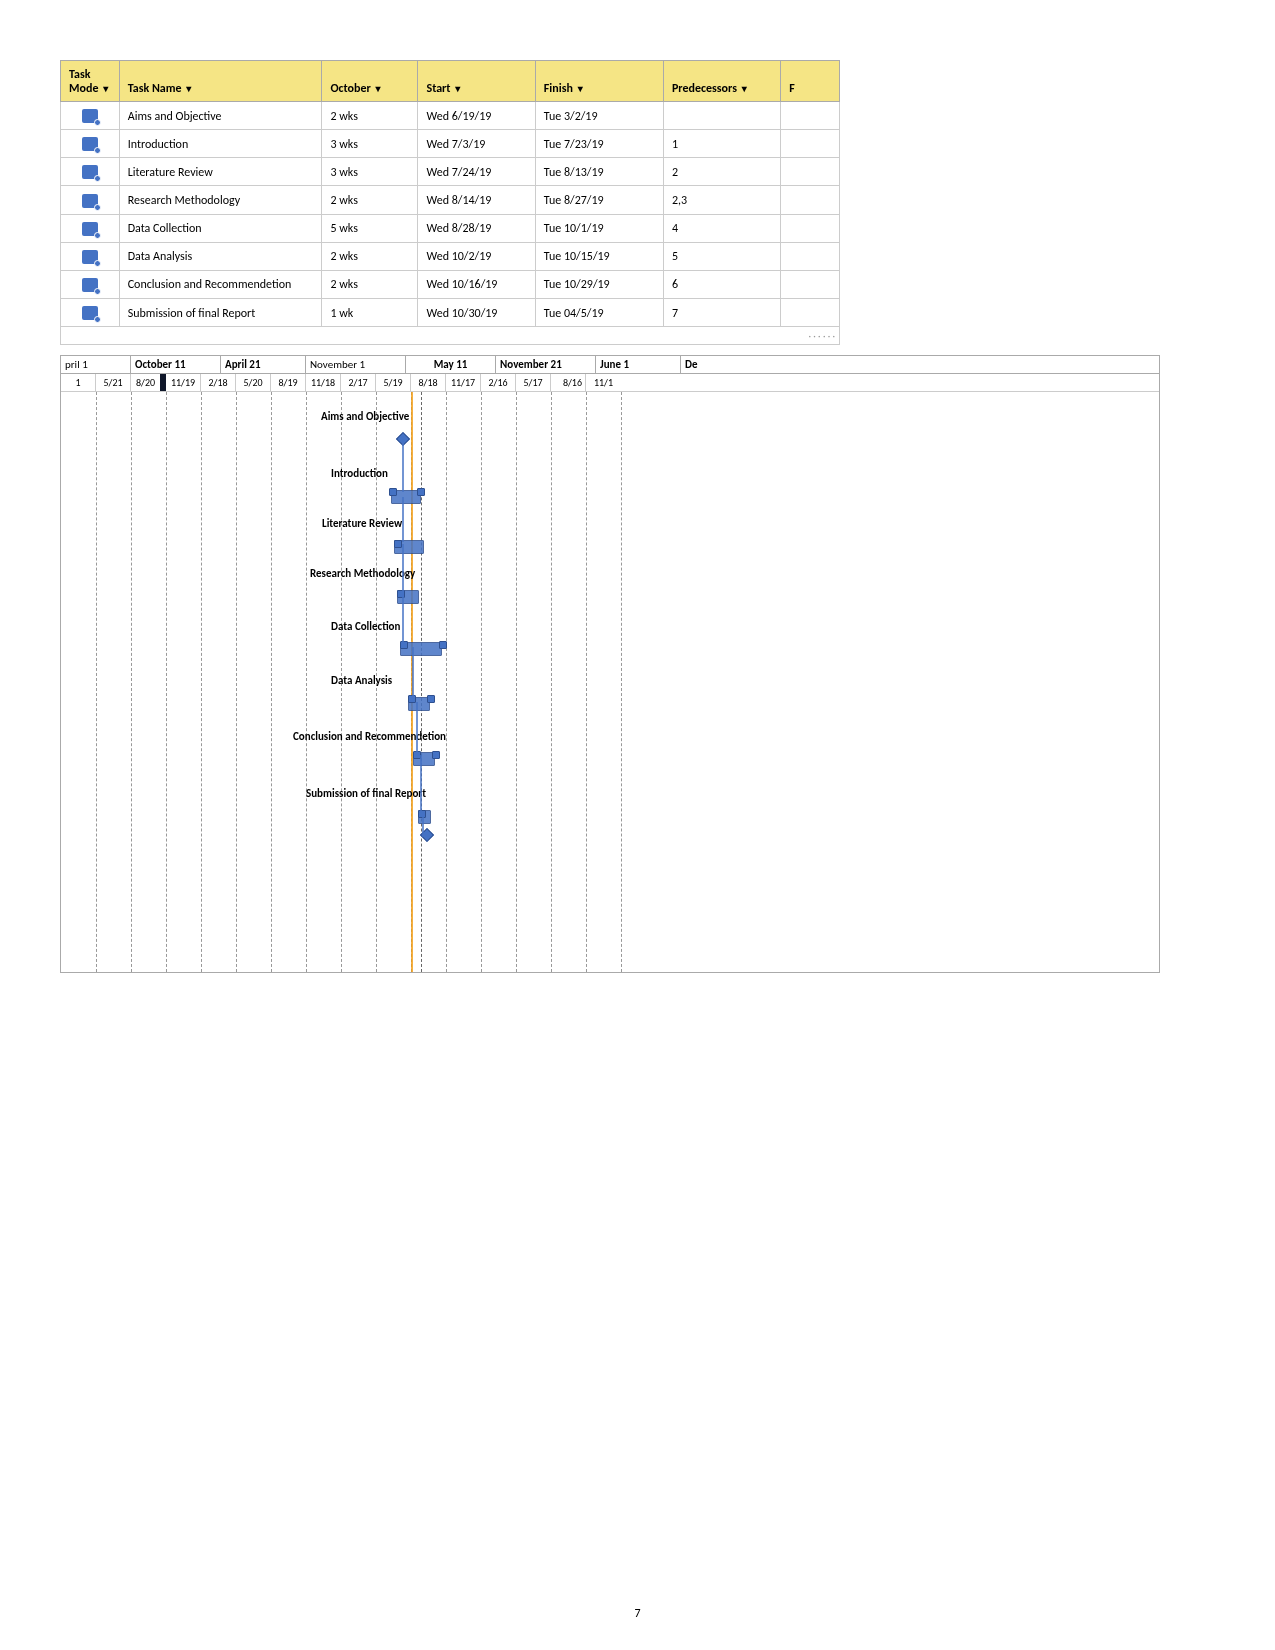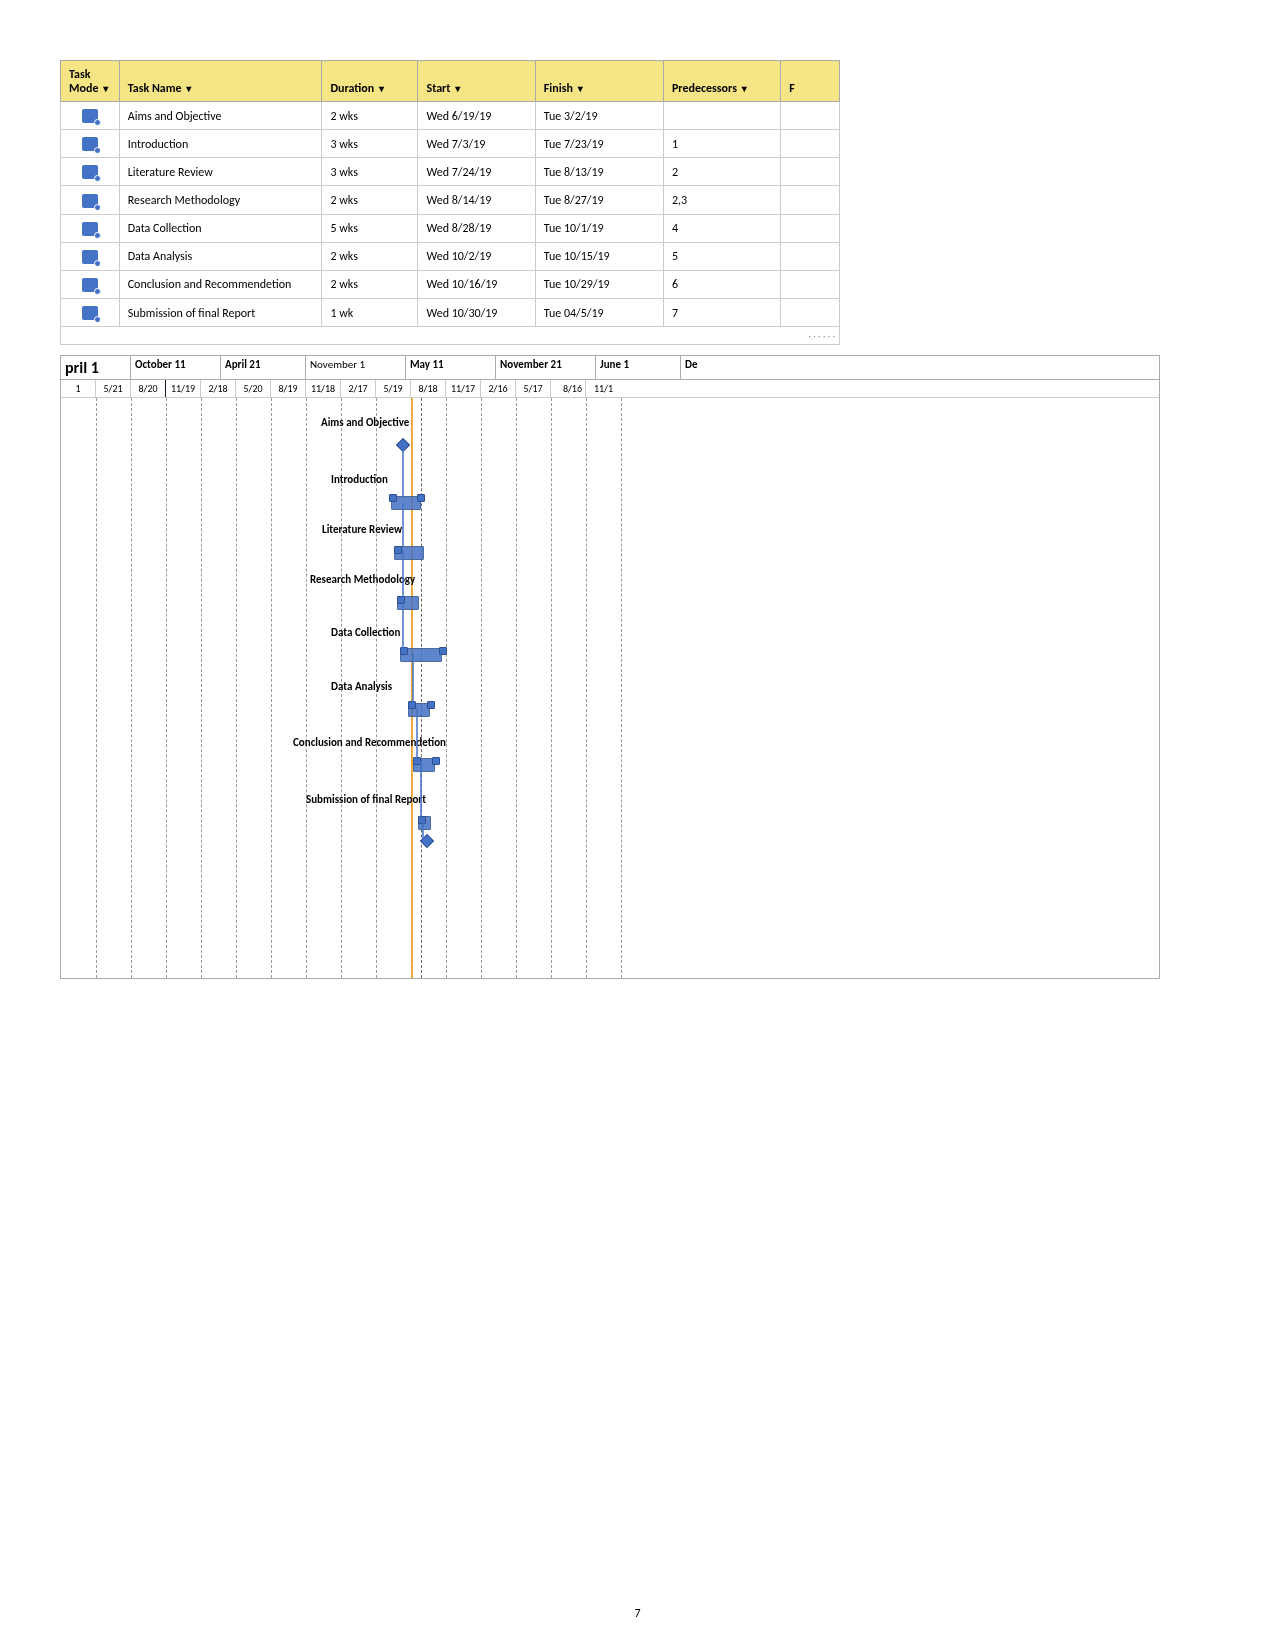--- a/index.html
+++ b/index.html
@@ -159,21 +159,21 @@
       <tr>
         <th class="col-taskmode">
           <span>Task Mode</span>
           <span class="header-filter">▾</span>
         </th>
         <th class="col-taskname">
           <span>Task Name</span>
           <span class="header-filter">▾</span>
         </th>
         <th class="col-duration">
-          <span>Duration</span>
+          <span>October</span>
           <span class="header-filter">▾</span>
         </th>
         <th class="col-start">
           <span>Start</span>
           <span class="header-filter">▾</span>
         </th>
         <th class="col-finish">
           <span>Finish</span>
           <span class="header-filter">▾</span>
         </th>
@@ -276,34 +276,34 @@
           <td></td>
         </tr>
       </tbody>
   </table>
 
   <div class="scroll-stub">· · · · · ·</div>
 
   <div style="margin-top:10px; border:1px solid #aaa; width:1100px; overflow:hidden;">
 
     <div style="display:flex; border-bottom:1px solid #aaa; background:#fff;">
-      <div style="min-width:70px; border-right:1px solid #aaa; padding:2px 4px; font-size:16px; font-weight:bold;">pril 1</div>
+      <div style="min-width:70px; border-right:1px solid #aaa; padding:2px 4px; font-size:11px; font-weight:normal;">pril 1</div>
       <div style="min-width:90px; border-right:1px solid #aaa; padding:2px 4px; font-size:11px; font-weight:bold;">October 11</div>
       <div style="min-width:85px; border-right:1px solid #aaa; padding:2px 4px; font-size:11px; font-weight:bold;">April 21</div>
       <div style="min-width:100px; border-right:1px solid #aaa; padding:2px 4px; font-size:11px; font-weight:normal;">November 1</div>
-      <div style="min-width:90px; border-right:1px solid #aaa; padding:2px 4px; font-size:11px; font-weight:bold;">May 11</div>
+      <div style="min-width:90px; border-right:1px solid #aaa; padding:2px 4px; font-size:11px; font-weight:bold;text-align:center;">May 11</div>
       <div style="min-width:100px; border-right:1px solid #aaa; padding:2px 4px; font-size:11px; font-weight:bold;">November 21</div>
       <div style="min-width:85px; border-right:1px solid #aaa; padding:2px 4px; font-size:11px; font-weight:bold;">June 1</div>
       <div style="min-width:50px; padding:2px 4px; font-size:11px; font-weight:bold;">De</div>
     </div>
 
     <div style="display:flex; border-bottom:1px solid #ccc; background:#fff;">
       <div style="min-width:35px; border-right:1px solid #ccc; padding:2px 3px; font-size:10px; text-align:center;">1</div>
       <div style="min-width:35px; border-right:1px solid #ccc; padding:2px 3px; font-size:10px; text-align:center;">5/21</div>
-      <div style="min-width:35px; border-right:1px solid #0f172a; padding:2px 3px; font-size:10px; text-align:center;">8/20</div>
+      <div style="min-width:35px; border-right:6px solid #0f172a; padding:2px 3px; font-size:10px; text-align:center;">8/20</div>
       <div style="min-width:35px; border-right:1px solid #ccc; padding:2px 3px; font-size:10px; text-align:center;">11/19</div>
       <div style="min-width:35px; border-right:1px solid #ccc; padding:2px 3px; font-size:10px; text-align:center;">2/18</div>
       <div style="min-width:35px; border-right:1px solid #ccc; padding:2px 3px; font-size:10px; text-align:center;">5/20</div>
       <div style="min-width:35px; border-right:1px solid #ccc; padding:2px 3px; font-size:10px; text-align:center;">8/19</div>
       <div style="min-width:35px; border-right:1px solid #ccc; padding:2px 3px; font-size:10px; text-align:center;">11/18</div>
       <div style="min-width:35px; border-right:1px solid #ccc; padding:2px 3px; font-size:10px; text-align:center;">2/17</div>
       <div style="min-width:35px; border-right:1px solid #ccc; padding:2px 3px; font-size:10px; text-align:center;">5/19</div>
       <div style="min-width:35px; border-right:1px solid #ccc; padding:2px 3px; font-size:10px; text-align:center;">8/18</div>
       <div style="min-width:35px; border-right:1px solid #ccc; padding:2px 3px; font-size:10px; text-align:center;">11/17</div>
       <div style="min-width:35px; border-right:1px solid #ccc; padding:2px 3px; font-size:10px; text-align:center;">2/16</div>

